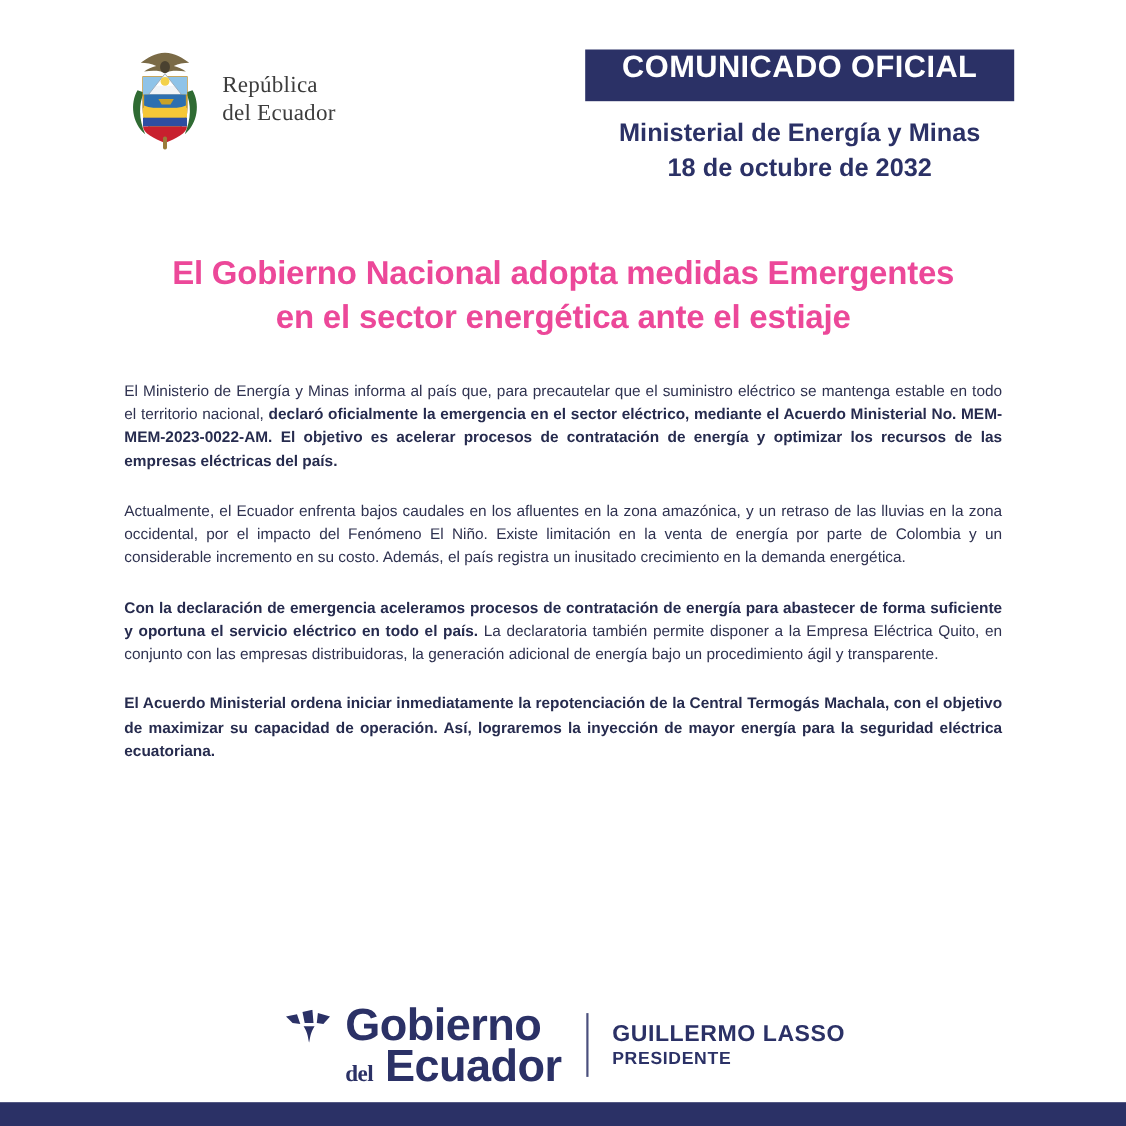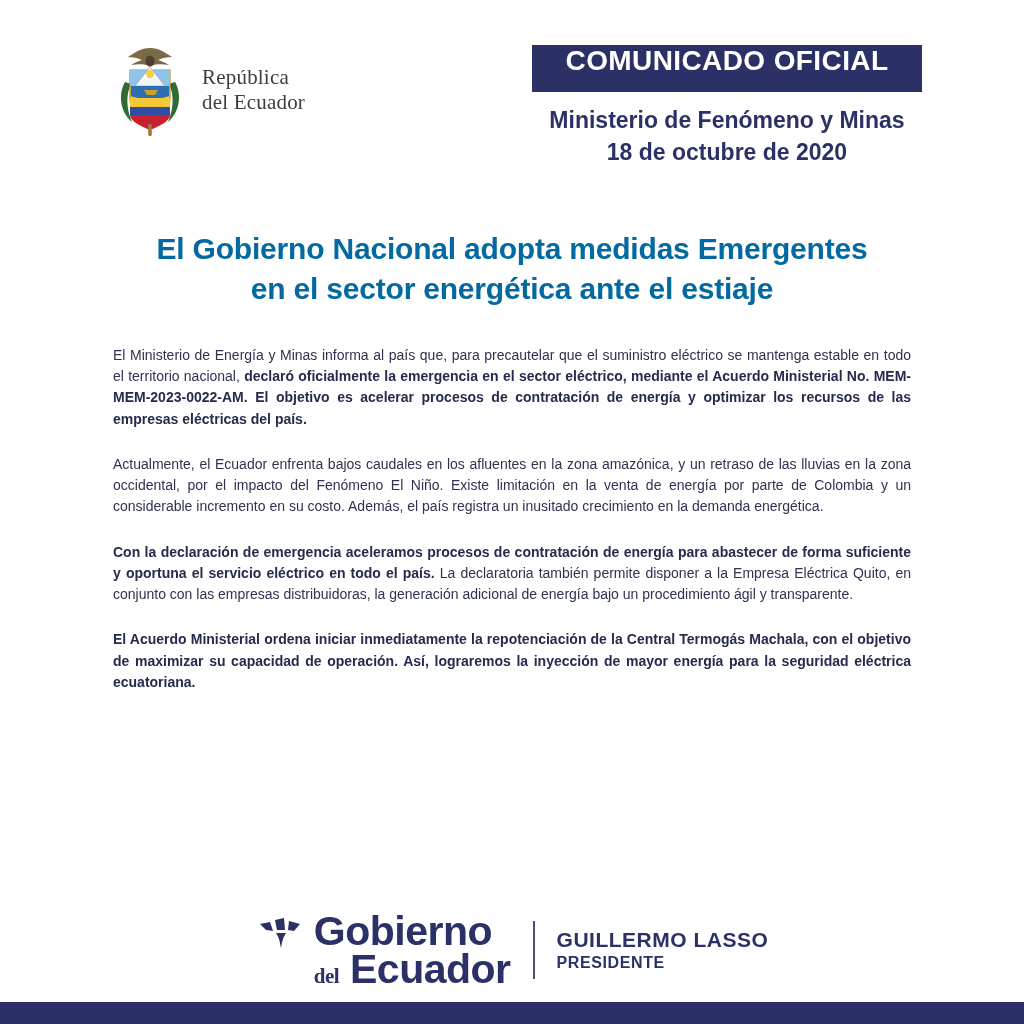--- a/index.html
+++ b/index.html
@@ -81,21 +81,21 @@
   }
   .ministry .date { display: block; }
 
   
   .title {
     margin: 12px 70px 0 70px;
     text-align: center;
     font-size: 30px;
     font-weight: bold;
     line-height: 1.33;
-    color: #0369a1;
+    color: #ec4899;
     letter-spacing: -.2px;
   }
   .title .t2 { display: block; }
 
   
   .body {
     margin: 36px 113px 0 113px;
     width: 798px;
   }
   .para {
@@ -218,22 +218,22 @@
         <span class="l1">República</span>
         <span class="l2">del Ecuador</span>
       </div>
     </div>
 
     <div class="official-band">
       <span>COMUNICADO OFICIAL</span>
     </div>
 
     <div class="ministry">
-      <span>Ministerio de Fenómeno y Minas</span>
-      <span class="date">18 de octubre de 2020</span>
+      <span>Ministerial de Energía y Minas</span>
+      <span class="date">18 de octubre de 2032</span>
     </div>
   </div>
 
   <h1 class="title">
     <span class="t1">El Gobierno Nacional adopta medidas Emergentes</span>
     <span class="t2">en el sector energética ante el estiaje</span>
   </h1>
 
   <div class="body">
     <p class="para"><span>El Ministerio de Energía y Minas informa al país que, para precautelar que el suministro eléctrico se mantenga estable en todo el territorio nacional, </span><b>declaró oficialmente la emergencia en el sector eléctrico, mediante el Acuerdo Ministerial No. MEM-MEM-2023-0022-AM. El objetivo es acelerar procesos de contratación de energía y optimizar los recursos de las empresas eléctricas del país.</b></p>

